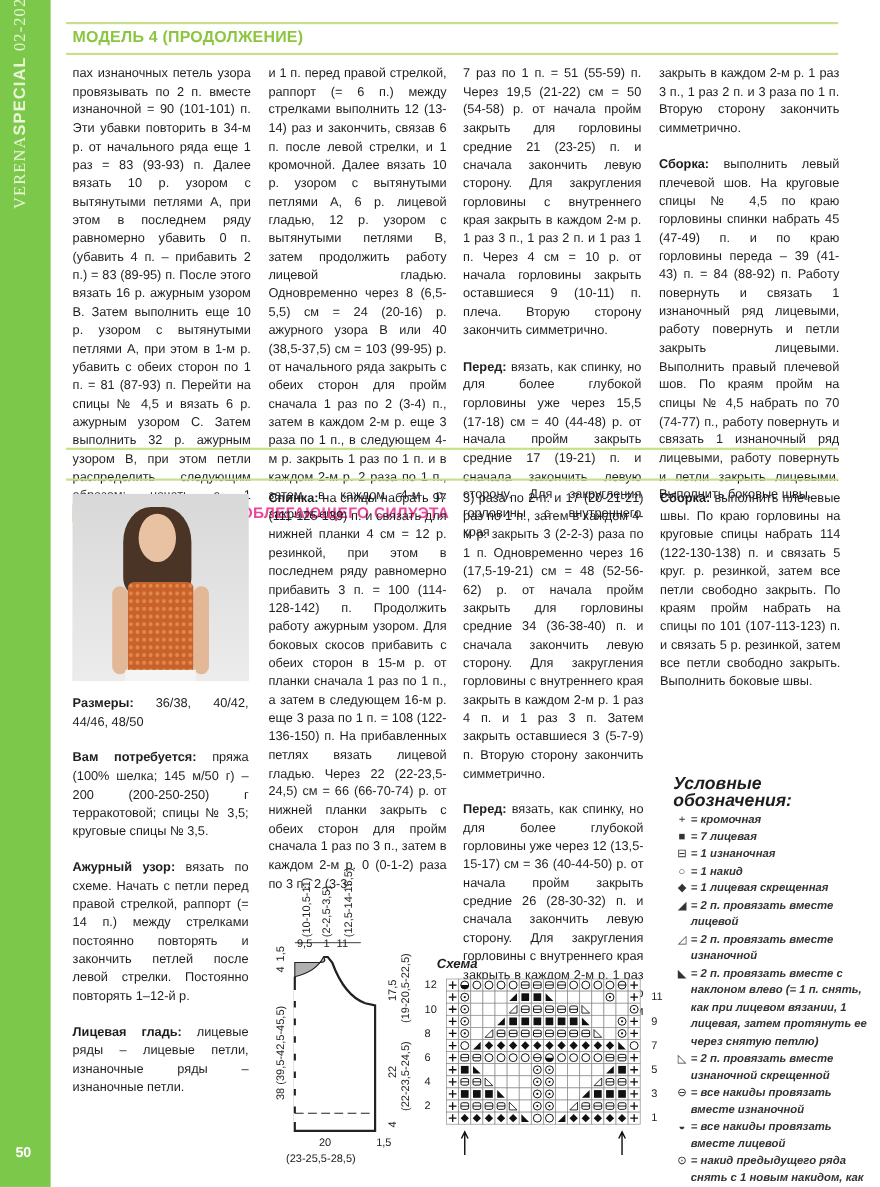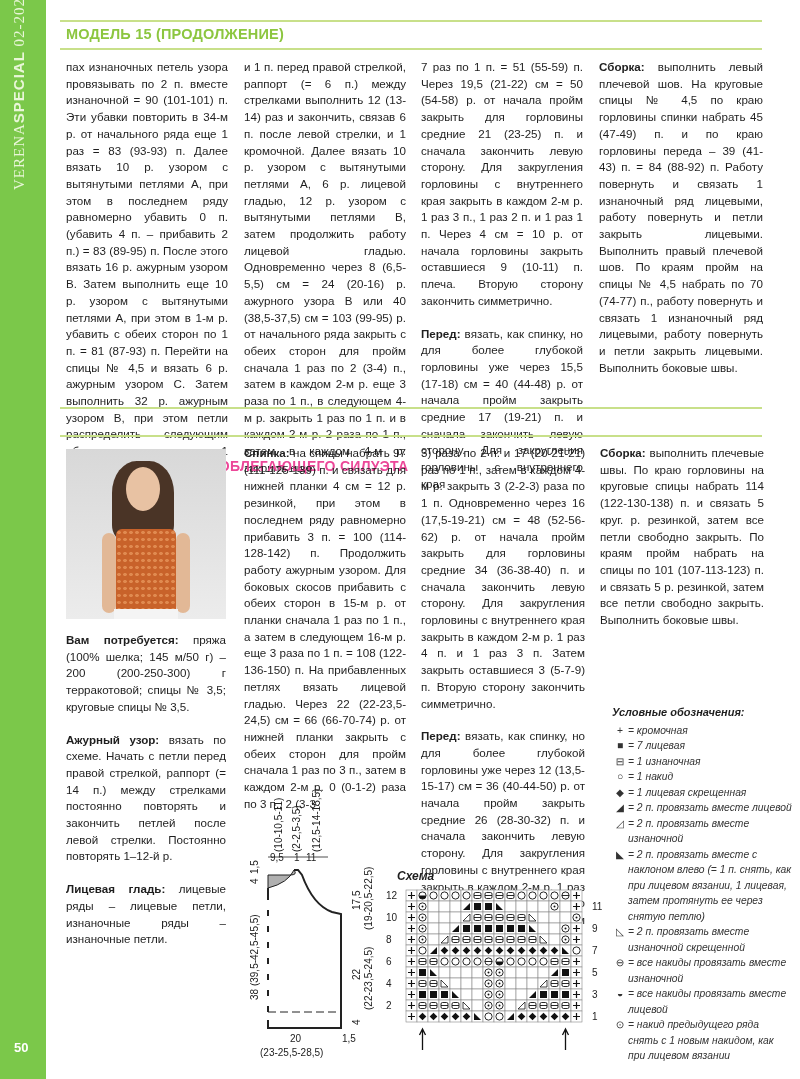--- a/index.html
+++ b/index.html
@@ -23,52 +23,53 @@
   .photo .bg { position:absolute; inset:0; background:linear-gradient(180deg,#d8d8d8,#ececec); }
   .photo .hair { position:absolute; left:46px; top:12px; width:62px; height:80px; border-radius:40% 40% 20% 20%; background:#4a3426; }
   .photo .face { position:absolute; left:60px; top:18px; width:34px; height:44px; border-radius:50%; background:#e8c2a3; }
   .photo .top { position:absolute; left:50px; top:80px; width:60px; height:82px; background:#c8622a; border-radius:6px 6px 2px 2px;
                 background-image:radial-gradient(circle,#e08a50 1.5px,transparent 2px); background-size:6px 7px; }
   .photo .armL { position:absolute; left:36px; top:84px; width:14px; height:80px; background:#e2b896; border-radius:7px; }
   .photo .armR { position:absolute; left:110px; top:84px; width:14px; height:80px; background:#e2b896; border-radius:7px; }
   .photo .pants { position:absolute; left:48px; top:160px; width:64px; height:20px; background:#f4f4f4; }
   .schema-title { position:absolute; left:397px; top:869px; font-style:italic; font-weight:bold; font-size:12px;text-align:center; }
   .legend { position:absolute; left:612px; top:705px; width:180px; font-style:italic; font-size:10.3px; line-height:15.5px; color:#333; }
-  .legend .lt { font-weight:bold; font-size:11px; margin-bottom:2px; color:#1e1e1e; }
+  .legend .lt { font-weight:bold; font-size:16px; margin-bottom:2px; color:#1e1e1e; }
   .legend .row { display:flex; }
   .legend .sym { width:16px; flex:none; text-align:center; font-style:normal; }
-  .legend .txt { flex:1; }
+  .legend .txt { flex:1;font-weight:bold; }
   svg text { font-family:"Liberation Sans", sans-serif; }
 </style>
 </head>
 <body>
 
 <div class="sidebar">
   <div class="brand">
     <span>VERENA</span><b>SPECIAL</b>
     <span>02-2022</span>
   </div>
   <div class="page-num">50</div>
 </div>
 
 <div class="rule" style="top:20px"></div>
-<div class="h17">МОДЕЛЬ 15 (ПРОДОЛЖЕНИЕ)</div>
+<div class="h17">МОДЕЛЬ 4 (ПРОДОЛЖЕНИЕ)</div>
 <div class="rule" style="top:48px"></div>
 
 <div class="col" style="left:66px;top:59px;width:162px">
   <p>пах изнаночных петель узора провязывать по 2 п. вместе изнаночной = 90 (101-101) п. Эти убавки повторить в 34-м р. от начального ряда еще 1 раз = 83 (93-93) п. Далее вязать 10 р. узором с вытянутыми петлями А, при этом в последнем ряду равномерно убавить 0 п. (убавить 4 п. – прибавить 2 п.) = 83 (89-95) п. После этого вязать 16 р. ажурным узором В. Затем выполнить еще 10 р. узором с вытянутыми петлями А, при этом в 1-м р. убавить с обеих сторон по 1 п. = 81 (87-93) п. Перейти на спицы № 4,5 и вязать 6 р. ажурным узором С. Затем выполнить 32 р. ажурным узором В, при этом петли распределить следующим образом: начать с 1 кромочной</p>
 </div>
 <div class="col" style="left:244px;top:59px;width:162px">
   <p>и 1 п. перед правой стрелкой, раппорт (= 6 п.) между стрелками выполнить 12 (13-14) раз и закончить, связав 6 п. после левой стрелки, и 1 кромочной. Далее вязать 10 р. узором с вытянутыми петлями А, 6 р. лицевой гладью, 12 р. узором с вытянутыми петлями В, затем продолжить работу лицевой гладью. Одновременно через 8 (6,5-5,5) см = 24 (20-16) р. ажурного узора В или 40 (38,5-37,5) см = 103 (99-95) р. от начального ряда закрыть с обеих сторон для пройм сначала 1 раз по 2 (3-4) п., затем в каждом 2-м р. еще 3 раза по 1 п., в следующем 4-м р. закрыть 1 раз по 1 п. и в каждом 2-м р. 2 раза по 1 п., затем в каждом 4-м р. закрыть еще</p>
 </div>
 <div class="col" style="left:421px;top:59px;width:162px">
   <p>7 раз по 1 п. = 51 (55-59) п. Через 19,5 (21-22) см = 50 (54-58) р. от начала пройм закрыть для горловины средние 21 (23-25) п. и сначала закончить левую сторону. Для закругления горловины с внутреннего края закрыть в каждом 2-м р. 1 раз 3 п., 1 раз 2 п. и 1 раз 1 п. Через 4 см = 10 р. от начала горловины закрыть оставшиеся 9 (10-11) п. плеча. Вторую сторону закончить симметрично.</p>
   <p><b>Перед:</b><span> вязать, как спинку, но для более глубокой горловины уже через 15,5 (17-18) см = 40 (44-48) р. от начала пройм закрыть средние 17 (19-21) п. и сначала закончить левую сторону. Для закругления горловины с внутреннего края</span></p>
 </div>
 <div class="col" style="left:599px;top:59px;width:164px">
+  <p>закрыть в каждом 2-м р. 1 раз 3 п., 1 раз 2 п. и 3 раза по 1 п. Вторую сторону закончить симметрично.</p>
   <p><b>Сборка:</b><span> выполнить левый плечевой шов. На круговые спицы № 4,5 по краю горловины спинки набрать 45 (47-49) п. и по краю горловины переда – 39 (41-43) п. = 84 (88-92) п. Работу повернуть и связать 1 изнаночный ряд лицевыми, работу повернуть и петли закрыть лицевыми. Выполнить правый плечевой шов. По краям пройм на спицы № 4,5 набрать по 70 (74-77) п., работу повернуть и связать 1 изнаночный ряд лицевыми, работу повернуть и петли закрыть лицевыми. Выполнить боковые швы.</span></p>
 </div>
 
 <div class="rule" style="top:407px"></div>
 <div class="h18">
   <span class="num">18</span>
   <span class="title">ШЕЛКОВЫЙ ТОП ОБЛЕГАЮЩЕГО СИЛУЭТА</span>
 </div>
 <div class="rule" style="top:435px"></div>
 
@@ -76,21 +77,22 @@
   <div class="bg"></div>
   <div class="hair"></div>
   <div class="armL"></div>
     <div class="armR"></div>
   <div class="face"></div>
   <div class="top"></div>
   <div class="pants"></div>
 </div>
 
 <div class="col" style="left:66px;top:632px;width:160px">
-  <p><b>Вам потребуется:</b><span> пряжа (100% шелка; 145 м/50 г) – 200 (200-250-300) г терракотовой; спицы № 3,5; круговые спицы № 3,5.</span></p>
+  <p><b>Размеры:</b><span> 36/38, 40/42, 44/46, 48/50</span></p>
+  <p><b>Вам потребуется:</b><span> пряжа (100% шелка; 145 м/50 г) – 200 (200-250-250) г терракотовой; спицы № 3,5; круговые спицы № 3,5.</span></p>
   <p><b>Ажурный узор:</b><span> вязать по схеме. Начать с петли перед правой стрелкой, раппорт (= 14 п.) между стрелками постоянно повторять и закончить петлей после левой стрелки. Постоянно повторять 1–12-й р.</span></p>
   <p><b>Лицевая гладь:</b><span> лицевые ряды – лицевые петли, изнаночные ряды – изнаночные петли.</span></p>
 
 </div>
 
 <div class="col" style="left:244px;top:445px;width:162px">
   <p><b>Спинка:</b><span> на спицы набрать 97 (111-125-139) п. и связать для нижней планки 4 см = 12 р. резинкой, при этом в последнем ряду равномерно прибавить 3 п. = 100 (114-128-142) п. Продолжить работу ажурным узором. Для боковых скосов прибавить с обеих сторон в 15-м р. от планки сначала 1 раз по 1 п., а затем в следующем 16-м р. еще 3 раза по 1 п. = 108 (122-136-150) п. На прибавленных петлях вязать лицевой гладью. Через 22 (22-23,5-24,5) см = 66 (66-70-74) р. от нижней планки закрыть с обеих сторон для пройм сначала 1 раз по 3 п., затем в каждом 2-м р. 0 (0-1-2) раза по 3 п., 2 (3-3-</span></p>
 </div>
 <div class="col" style="left:421px;top:445px;width:164px">
   <p>3) раза по 2 п. и 17 (20-21-21) раз по 1 п., затем в каждом 4-м р. закрыть 3 (2-2-3) раза по 1 п. Одновременно через 16 (17,5-19-21) см = 48 (52-56-62) р. от начала пройм закрыть для горловины средние 34 (36-38-40) п. и сначала закончить левую сторону. Для закругления горловины с внутреннего края закрыть в каждом 2-м р. 1 раз 4 п. и 1 раз 3 п. Затем закрыть оставшиеся 3 (5-7-9) п. Вторую сторону закончить симметрично.</p>

